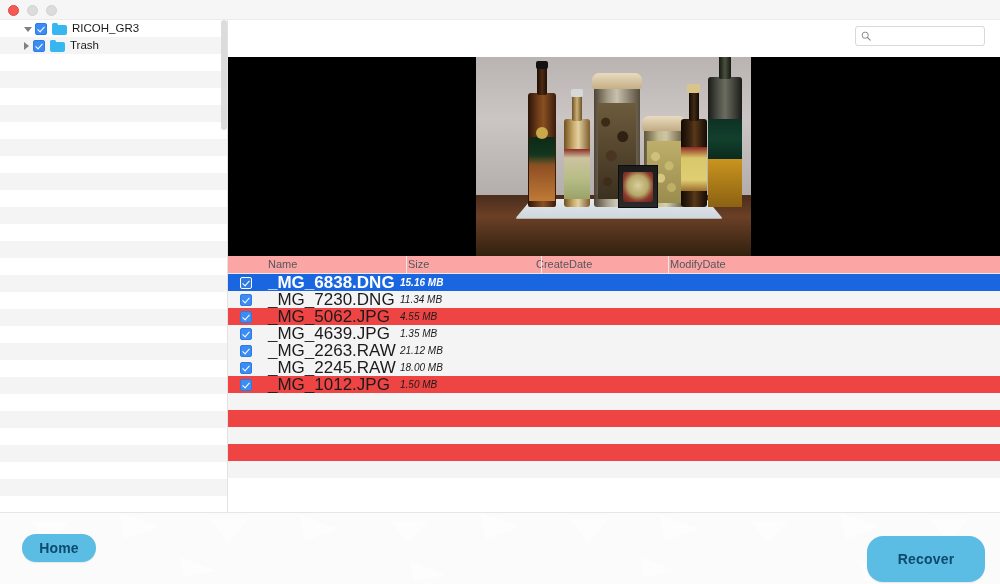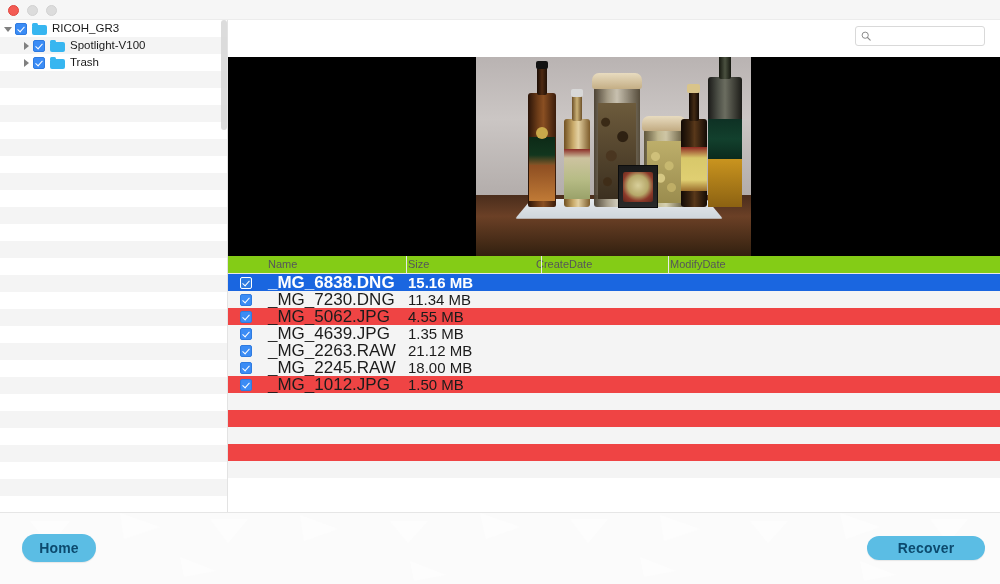--- a/index.html
+++ b/index.html
@@ -78,21 +78,21 @@
   .tree-item {
     height: 17px;
     display: flex;
     align-items: center;
     font-size: 11.5px;
     color: #1a1a1a;
     box-sizing: border-box;
     padding-left: 6px;
     white-space: nowrap;
   }
-  .tree-item.level0 { padding-left: 3px; }
+  .tree-item.level0 { padding-left: 23px; }
   .tree-item.level1 { padding-left: 21px; }
 
   .disc {
     width: 10px;
     height: 10px;
     flex: 0 0 10px;
     position: relative;
     margin-right: 2px;
   }
   .disc.open::before {
@@ -400,21 +400,21 @@
     position: absolute;
     left: 0; top: 236px;
     width: 772px;
     height: 256px;
     background: #ffffff;
     overflow: hidden;
   }
   .col-head {
     position: relative;
     height: 18px;
-    background: #84cc16;
+    background: #fca5a5;
     border-bottom: 1px solid #e8e8e8;
     box-sizing: border-box;
   }
   .col-head .ch {
     position: absolute;
     top: 2px;
     font-size: 11px;
     color: #56565a;
     white-space: nowrap;
   }
@@ -464,25 +464,26 @@
   .frow .fname {
     position: absolute;
     left: 40px; top: 0;
     line-height: 17px;
     font-size: 17px;
     color: #1b1b1b;
     white-space: nowrap;
   }
   .frow .fsize {
     position: absolute;
-    left: 180px; top: 0;
+    left: 172px; top: 0;
     line-height: 17px;
-    font-size: 15px;
+    font-size: 10px;
     color: #1b1b1b;
     white-space: nowrap;
+    font-style: italic;
   }
   .frow .fcreate {
     position: absolute;
     left: 315px; top: 0;
     line-height: 17px;
     font-size: 11.5px;
     color: #1b1b1b;
     white-space: nowrap;
   }
   .frow .fmodify {
@@ -530,21 +531,21 @@
     letter-spacing: 0.2px;
     cursor: pointer;
     box-shadow: 0 1px 1px rgba(0,0,0,0.08);
   }
   .btn-home {
     left: 22px; top: 21px;
     width: 74px; height: 28px;
   }
   .btn-recover {
     right: 15px; top: 23px;
-    width: 118px; height: 24px;
+    width: 118px; height: 46px;
   }
 </style>
 </head>
 <body>
 
 <div id="app">
 
   <div class="titlebar">
     <div class="traffic">
       <span class="dot red"></span>
@@ -587,29 +588,20 @@
       </div>
     <div class="tree" id="tree">
         <div class="tree-item level0">
           <span class="disc open"></span>
           <span class="cbox"></span>
           <span class="folder">
             <span class="ftab"></span>
             <span class="fbody"></span>
           </span>
           <span class="tree-label">RICOH_GR3</span>
-        </div>
-        <div class="tree-item level1">
-          <span class="disc closed"></span>
-          <span class="cbox"></span>
-          <span class="folder">
-            <span class="ftab"></span>
-            <span class="fbody"></span>
-          </span>
-          <span class="tree-label">Spotlight-V100</span>
         </div>
         <div class="tree-item level1">
           <span class="disc closed"></span>
           <span class="cbox"></span>
           <span class="folder">
             <span class="ftab"></span>
             <span class="fbody"></span>
           </span>
           <span class="tree-label">Trash</span>
         </div>

